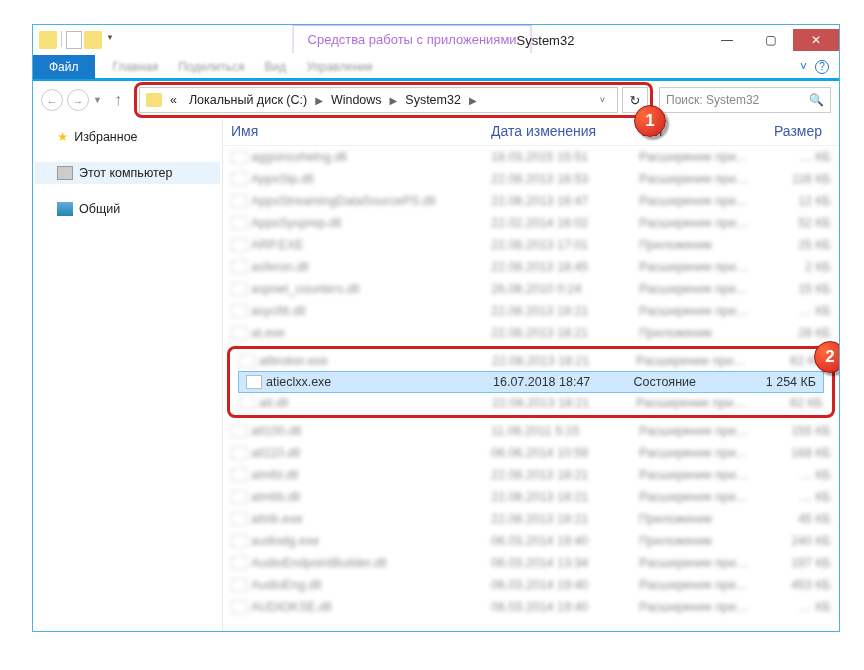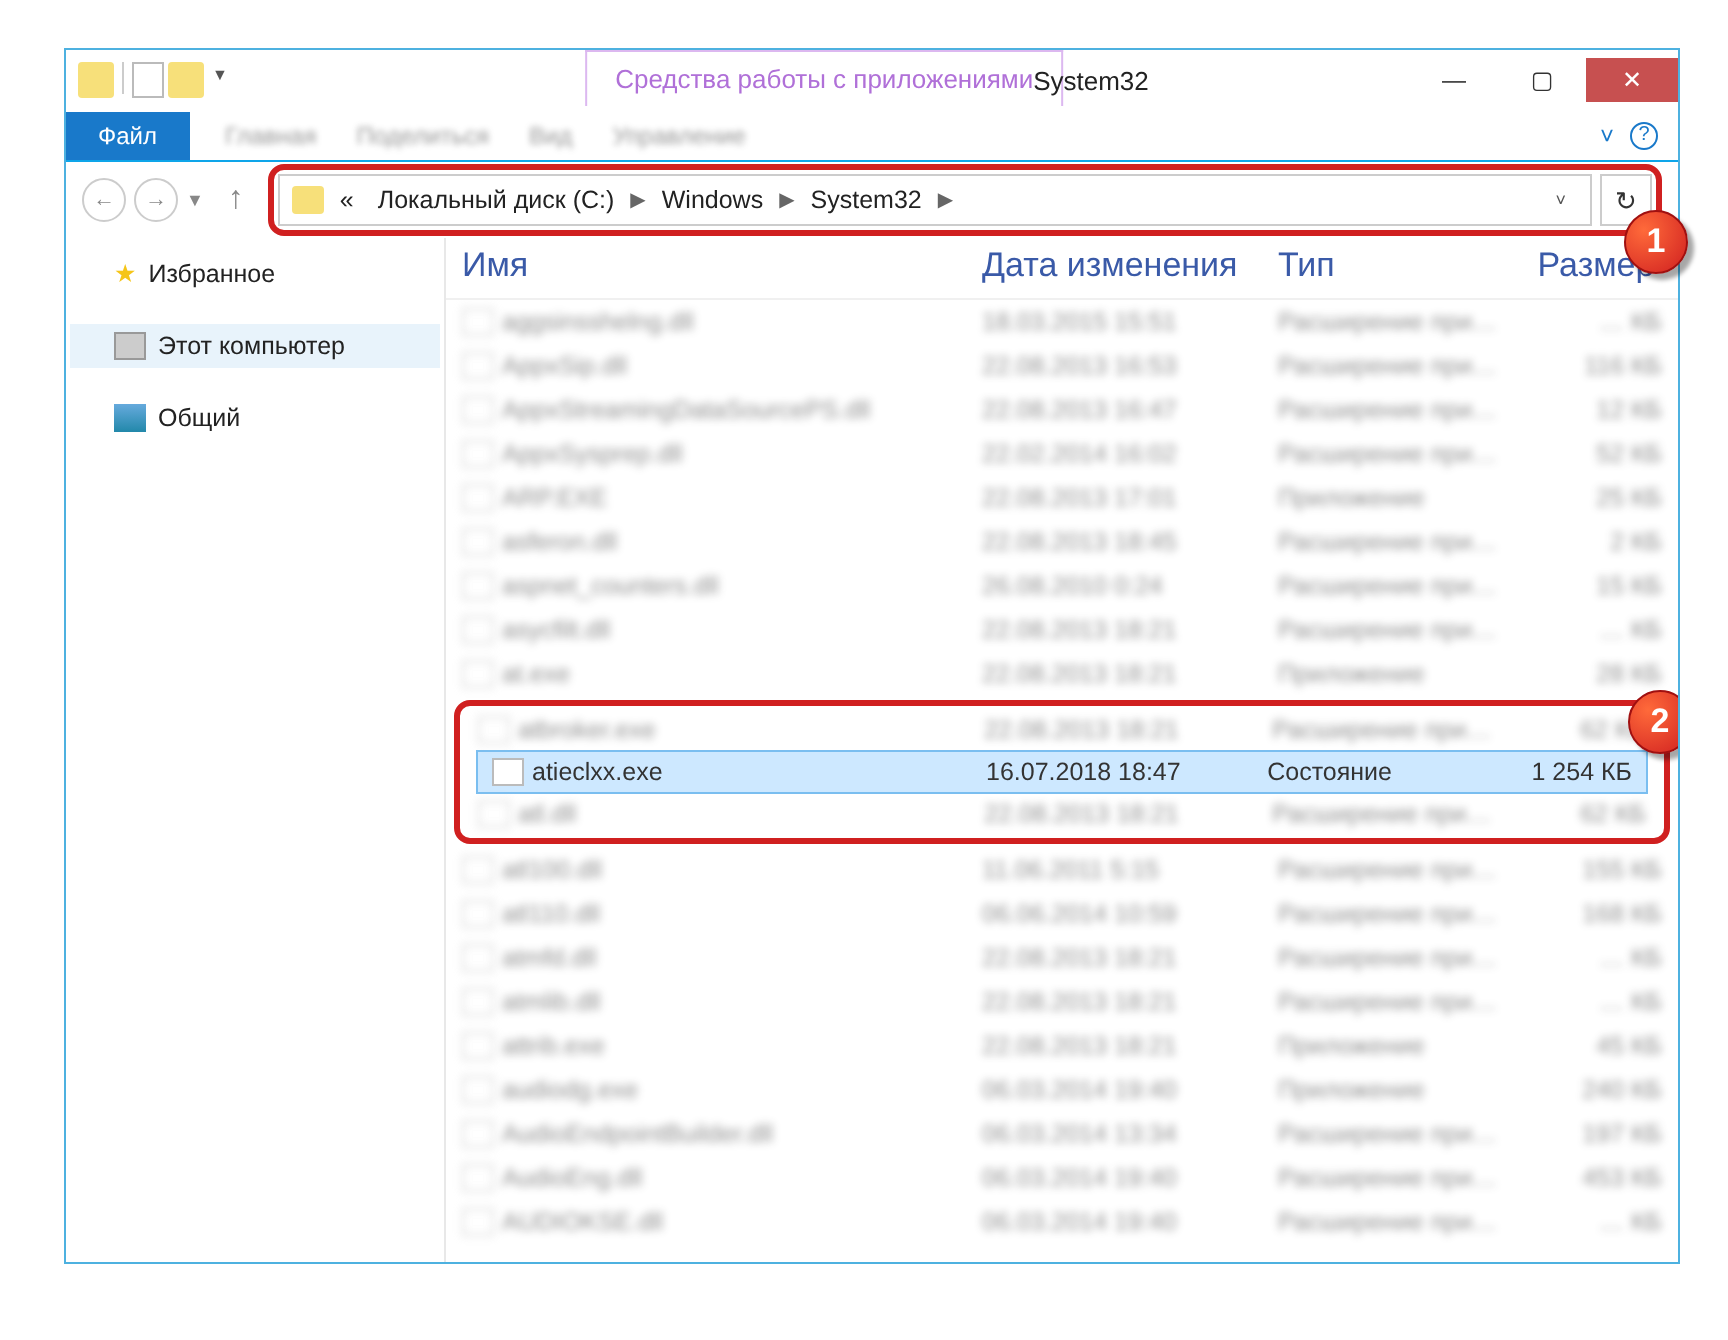--- a/index.html
+++ b/index.html
@@ -12,21 +12,21 @@
   .titlebar-icons { display: flex; gap: 2px; padding-left: 6px; }
   .tb-ico { width: 18px; height: 18px; background: #f7e07a; border-radius: 2px; display: inline-block; }
   .titlebar-tabs { position: absolute; left: 50%; transform: translateX(-60%); top: 0; }
   .tb-tab { display: inline-block; padding: 6px 14px; font-size: 13px; color: #b070d8; border: 1px solid #dcb8f0; border-bottom: none; background: #fff; }
   .tb-title { position: absolute; left: 60%; color: #222; font-size: 13px; }
   .win-btns { margin-left: auto; display: flex; }
   .win-btn { width: 44px; height: 22px; display: flex; align-items: center; justify-content: center; font-size: 12px; color: #333; }
   .win-btn.close { background: #c75050; color: #fff; width: 46px; }
 
   
-  .ribbon { height: 26px; display: flex; align-items: center; background: #fff; border-bottom: 1px solid #0ea5e9; }
+  .ribbon { height: 26px; display: flex; align-items: center; background: #fff; border-bottom: 3px solid #0ea5e9; }
   .file-tab { background: #1979ca; color: #fff; font-size: 12px; padding: 5px 16px; margin-right: 8px; }
   .rib-item { font-size: 12px; color: #444; padding: 4px 10px; filter: blur(1.5px); opacity: 0.55; }
   .rib-right { margin-left: auto; display: flex; gap: 8px; padding-right: 10px; color: #1979ca; font-size: 12px; }
 
   
   .navrow { height: 38px; display: flex; align-items: center; padding: 4px 8px; gap: 6px; }
   .nav-arrows { display: flex; gap: 4px; color: #888; }
   .nav-ar { width: 22px; height: 22px; border: 1px solid #ccc; border-radius: 50%; display: flex; align-items: center; justify-content: center; font-size: 11px; }
   .up-ar { width: 20px; height: 20px; color: #888; display: flex; align-items: center; justify-content: center; }
 
@@ -45,21 +45,21 @@
   
   .body { flex: 1; display: flex; overflow: hidden; }
   .sidebar { width: 190px; border-right: 1px solid #e8e8e8; padding: 6px 2px; font-size: 12.5px; color: #222; }
   .side-item { padding: 4px 6px 4px 22px; display: flex; align-items: center; gap: 6px; }
   .side-ico { width: 16px; height: 14px; display: inline-block; }
   .side-group { margin-bottom: 14px; }
   .star { color: #f5c518; }
   .pc-ico { background: #ccc; border: 1px solid #999; }
 
   .filepane { flex: 1; display: flex; flex-direction: column; overflow: hidden; position: relative; }
-  .cols { display: flex; font-size: 17px; color: #3a5aa8; padding: 4px 8px 6px 8px; border-bottom: 1px solid #f0f0f0; }
+  .cols { display: flex; font-size: 14px; color: #3a5aa8; padding: 4px 8px 6px 8px; border-bottom: 1px solid #f0f0f0; }
   .col-name { width: 260px; }
   .col-date { width: 148px; }
   .col-type { width: 126px; }
   .col-size { width: 66px; text-align: center; }
 
   .filelist { flex: 1; overflow: hidden; position: relative; }
   .row { display: flex; font-size: 12.5px; color: #333; padding: 2px 8px; height: 22px; align-items: center; }
   .row .fn { width: 260px; display: flex; align-items: center; gap: 4px; }
   .row .fd { width: 148px; }
   .row .ft { width: 126px; }
@@ -134,20 +134,24 @@
         <span class="crumb">Windows</span>
         <span class="crumb-sep">▶</span>
         <span class="crumb">System32</span>
         <span class="crumb-sep">▶</span>
         <span class="addr-drop">˅</span>
       </div>
       <div class="refresh">↻</div>
       <div class="callout" style="right:-16px;bottom:-22px;">1</div>
     </div>
 
+    <div class="searchbox">
+      <span>Поиск: System32</span>
+      <span style="color:#555;">🔍</span>
+    </div>
   </div>
 
   <div class="body">
     <div class="sidebar">
       <div class="side-group">
         <div class="side-item">
           <span class="star">★</span>
           <span>Избранное</span>
         </div>
       </div>

